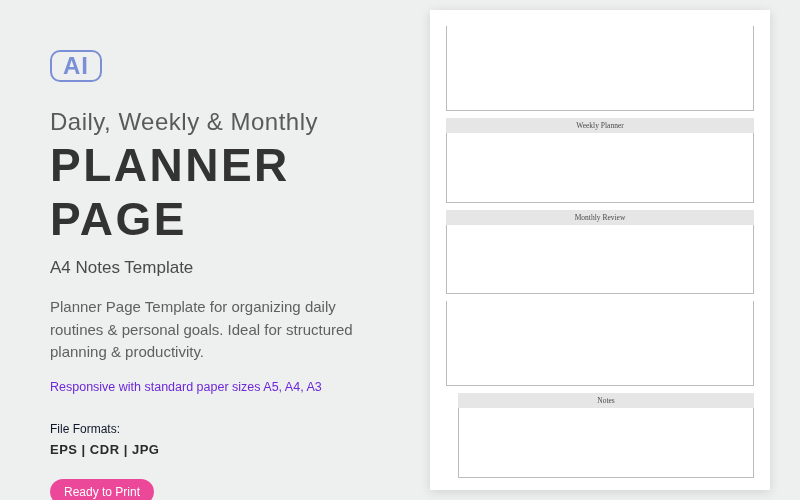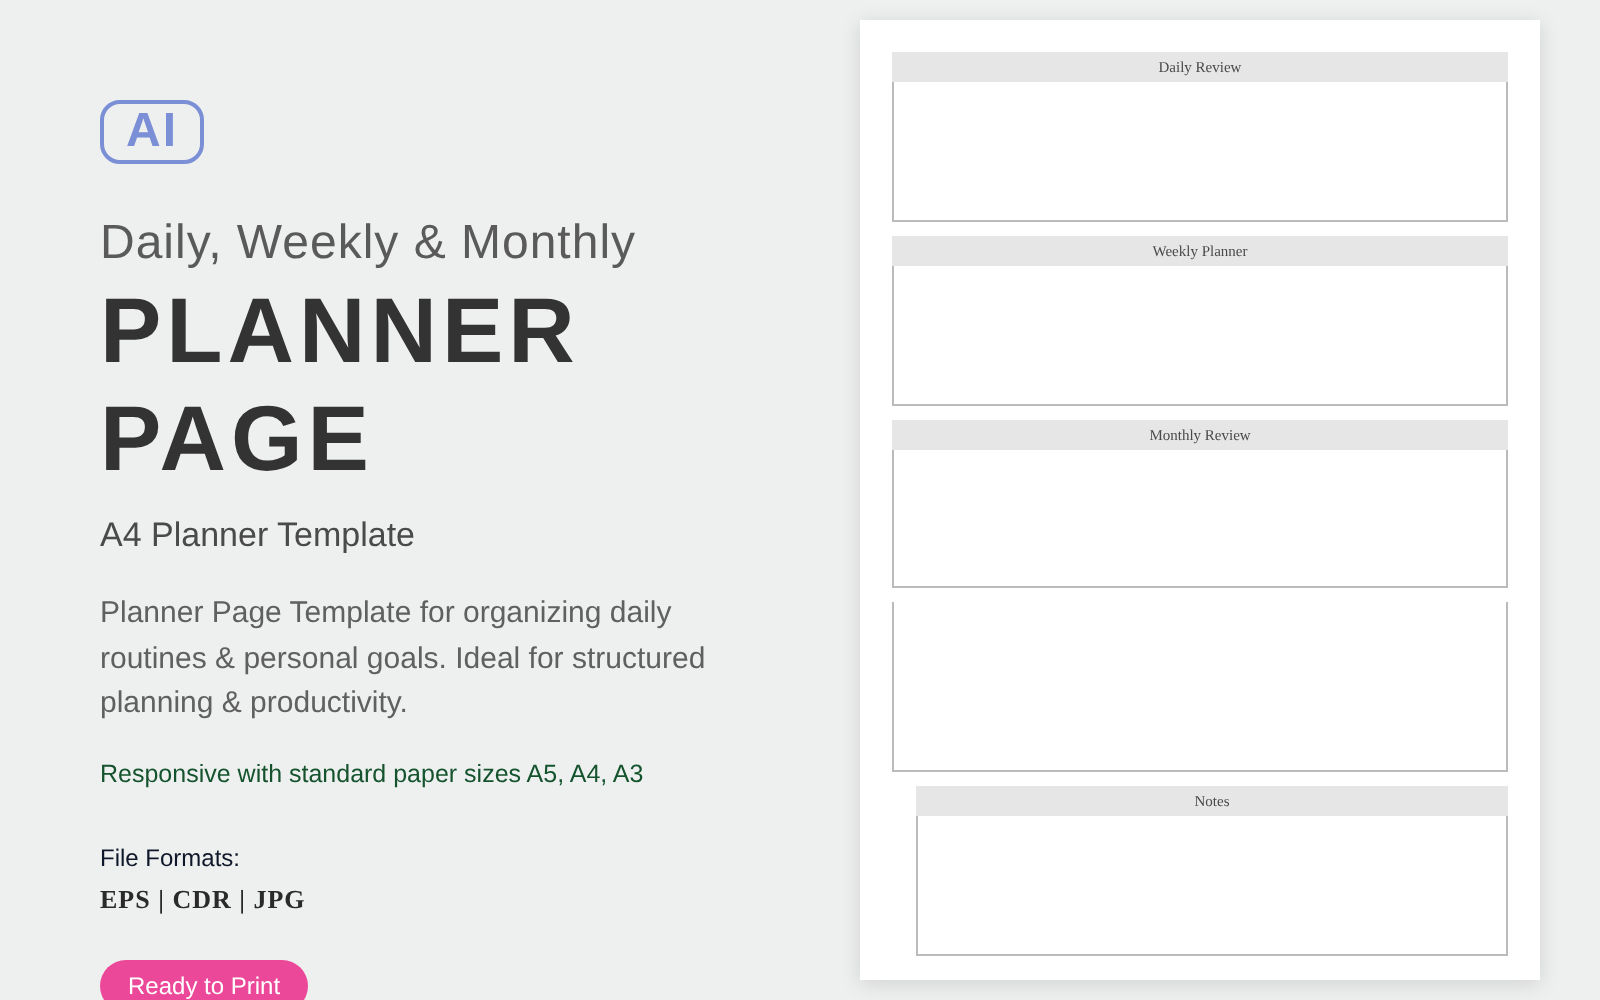--- a/index.html
+++ b/index.html
@@ -54,36 +54,35 @@
     margin-top: 12px;
     margin-bottom: 18px;
   }
   .description {
     color: #606060;
     font-size: 15px;
     line-height: 1.5;
     margin-bottom: 16px;
   }
   .responsive-note {
-    color: #14532d;
+    color: #6d28d9;
     font-size: 12.5px;
     margin-bottom: 28px;
   }
   .file-formats-label {
     color: #0f172a;
     font-size: 12px;
     margin-bottom: 6px;
   }
   .file-formats-value {
     color: #2a2a2a;
     font-size: 13px;
     font-weight: 700;
     letter-spacing: 0.5px;
     margin-bottom: 22px;
-    font-family: Liberation Serif, serif;
   }
   .badge {
     display: inline-block;
     background: #ec4899;
     color: #fff;
     font-size: 12px;
     padding: 6px 14px;
     border-radius: 14px;
     width: fit-content;
   }
@@ -162,33 +161,32 @@
 </style>
 </head>
 <body>
 
 <div class="left-panel">
   <div class="logo-box">
     <span class="logo-text">AI</span>
   </div>
   <div class="heading-line1">Daily, Weekly &amp; Monthly</div>
   <div class="heading-line2">PLANNER PAGE</div>
-  <div class="subtitle">A4 Planner Template</div>
+  <div class="subtitle">A4 Notes Template</div>
   <div class="description">Planner Page Template for organizing daily routines &amp; personal goals. Ideal for structured planning &amp; productivity.</div>
   <div class="responsive-note">Responsive with standard paper sizes A5, A4, A3</div>
   <div class="file-formats-label">File Formats:</div>
   <div class="file-formats-value">EPS  |  CDR  |  JPG</div>
   <div class="badge">Ready to Print</div>
 </div>
 
 <div class="right-panel">
   <div class="page">
 
     <div class="section">
-      <div class="section-title-bar">Daily Review</div>
       <div class="section-body"></div>
     </div>
     <div class="section">
       <div class="section-title-bar">Weekly Planner</div>
       <div class="section-body"></div>
     </div>
     <div class="section">
       <div class="section-title-bar">Monthly Review</div>
       <div class="section-body"></div>
     </div>

